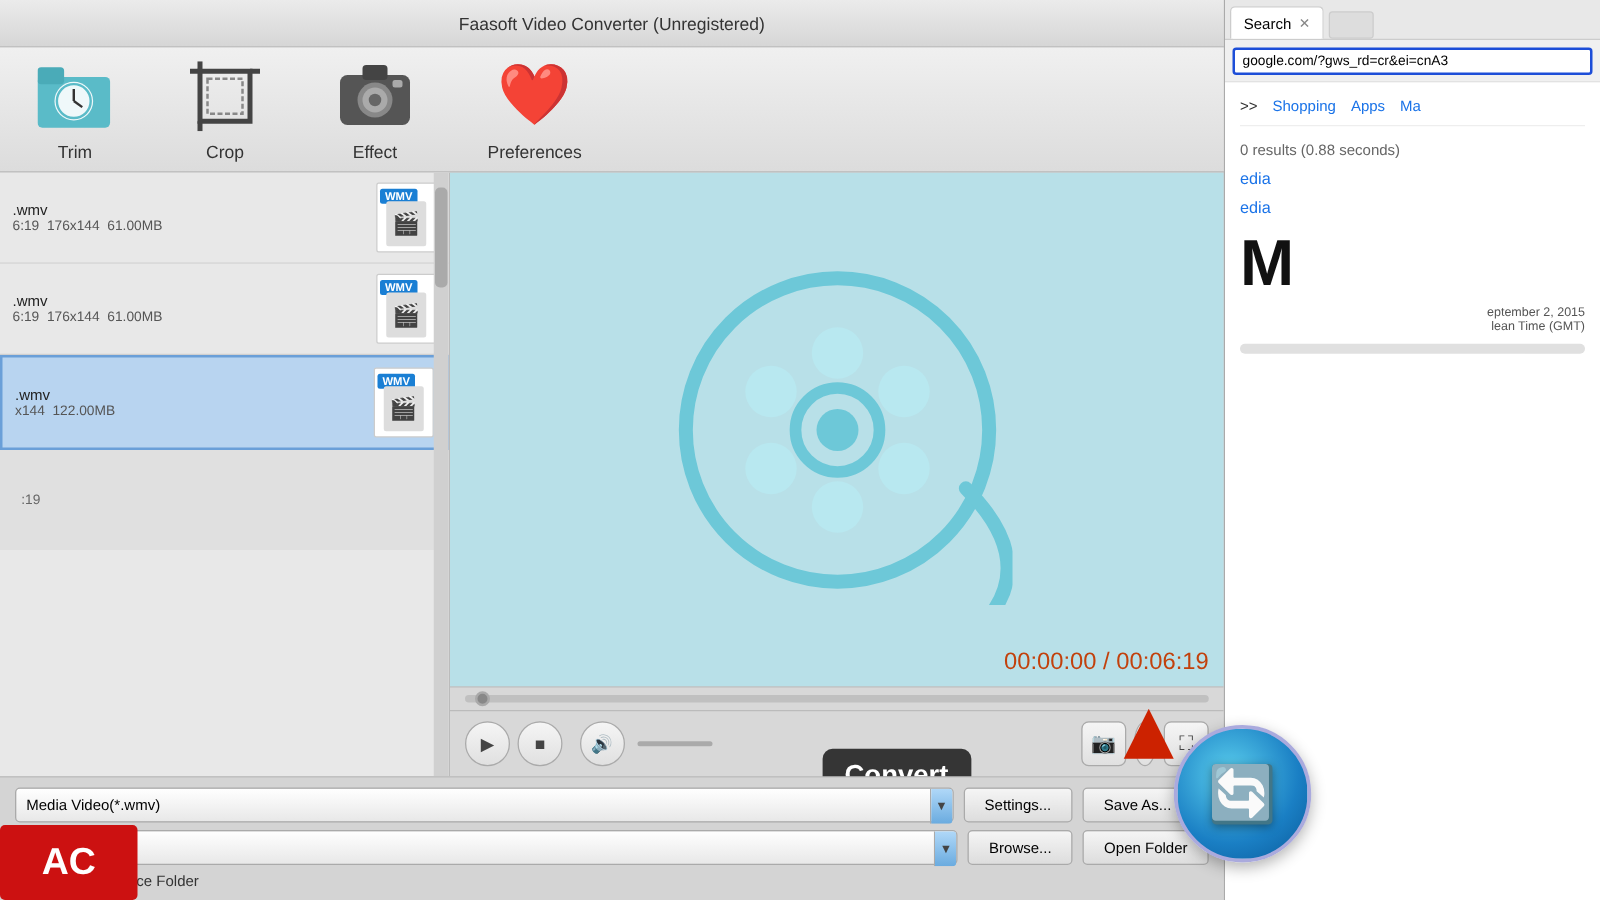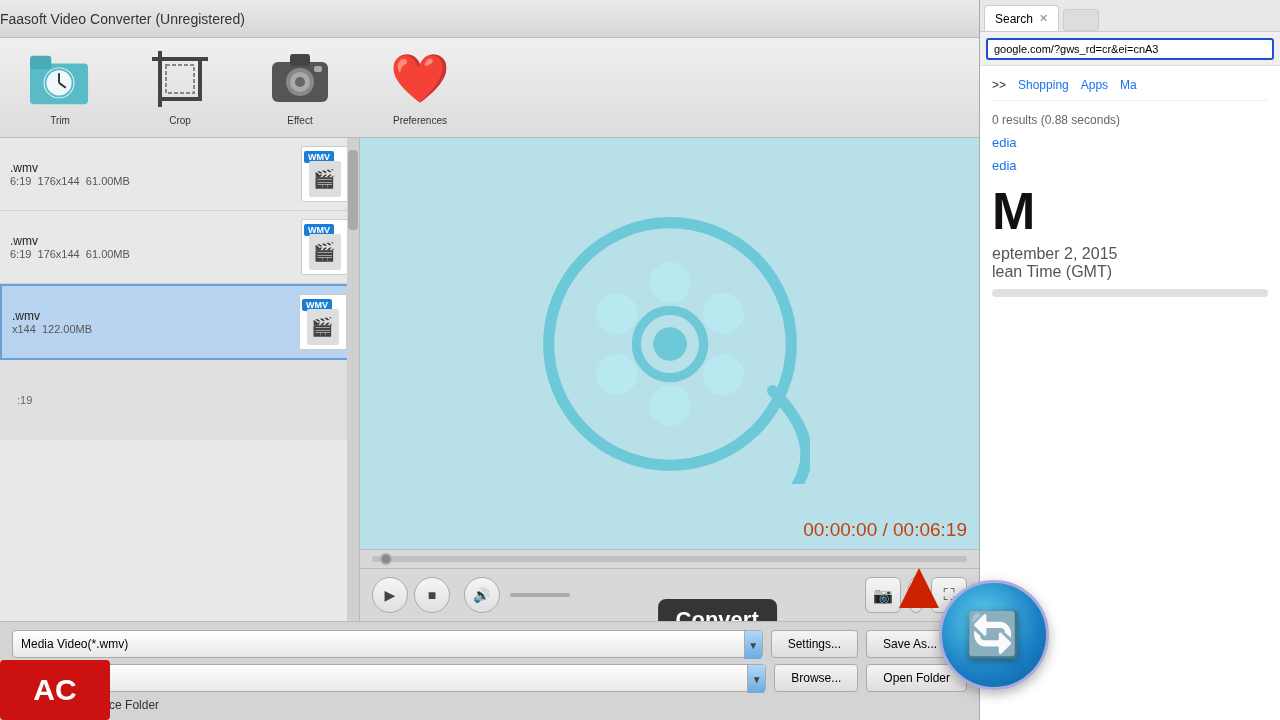--- a/index.html
+++ b/index.html
@@ -22,21 +22,21 @@
       border-right: 1px solid #aaa;
       position: relative;
     }
 
     
     #title-bar {
       background: linear-gradient(to bottom, #ebebeb, #d6d6d6);
       height: 38px;
       display: flex;
       align-items: center;
-      justify-content: flex-start;
+      justify-content: center;
       border-bottom: 1px solid #bbb;
     }
     #title-bar span {
       font-size: 14px;
       color: #333;
       font-weight: 500;
     }
 
     
     #toolbar {
@@ -56,21 +56,21 @@
       cursor: pointer;
     }
     .tool-icon {
       width: 60px;
       height: 60px;
       display: flex;
       align-items: center;
       justify-content: center;
     }
     .tool-label {
-      font-size: 10px;
+      font-size: 14px;
       color: #333;
     }
 
     
     .heart-icon {
       font-size: 48px;
       color: #e03;
       line-height: 1;
     }
 
@@ -473,21 +473,21 @@
     .nav-item { cursor: pointer; color: #1a73e8; }
     .nav-more { color: #333; }
     .results-text { font-size: 12px; color: #666; margin-bottom: 8px; }
     .result-item { margin-bottom: 8px; color: #1a73e8; cursor: pointer; font-size: 13px; }
     .big-letter {
       font-size: 52px;
       font-weight: bold;
       color: #111;
       margin: 4px 0;
     }
-    .date-text { font-size: 16px; color: #555; }
+    .date-text { font-size: 10px; color: #555; text-align: right; }
     .gray-bar {
       height: 8px;
       background: #e0e0e0;
       border-radius: 4px;
       margin: 8px 0;
     }
 
     
   </style>
 </head>

